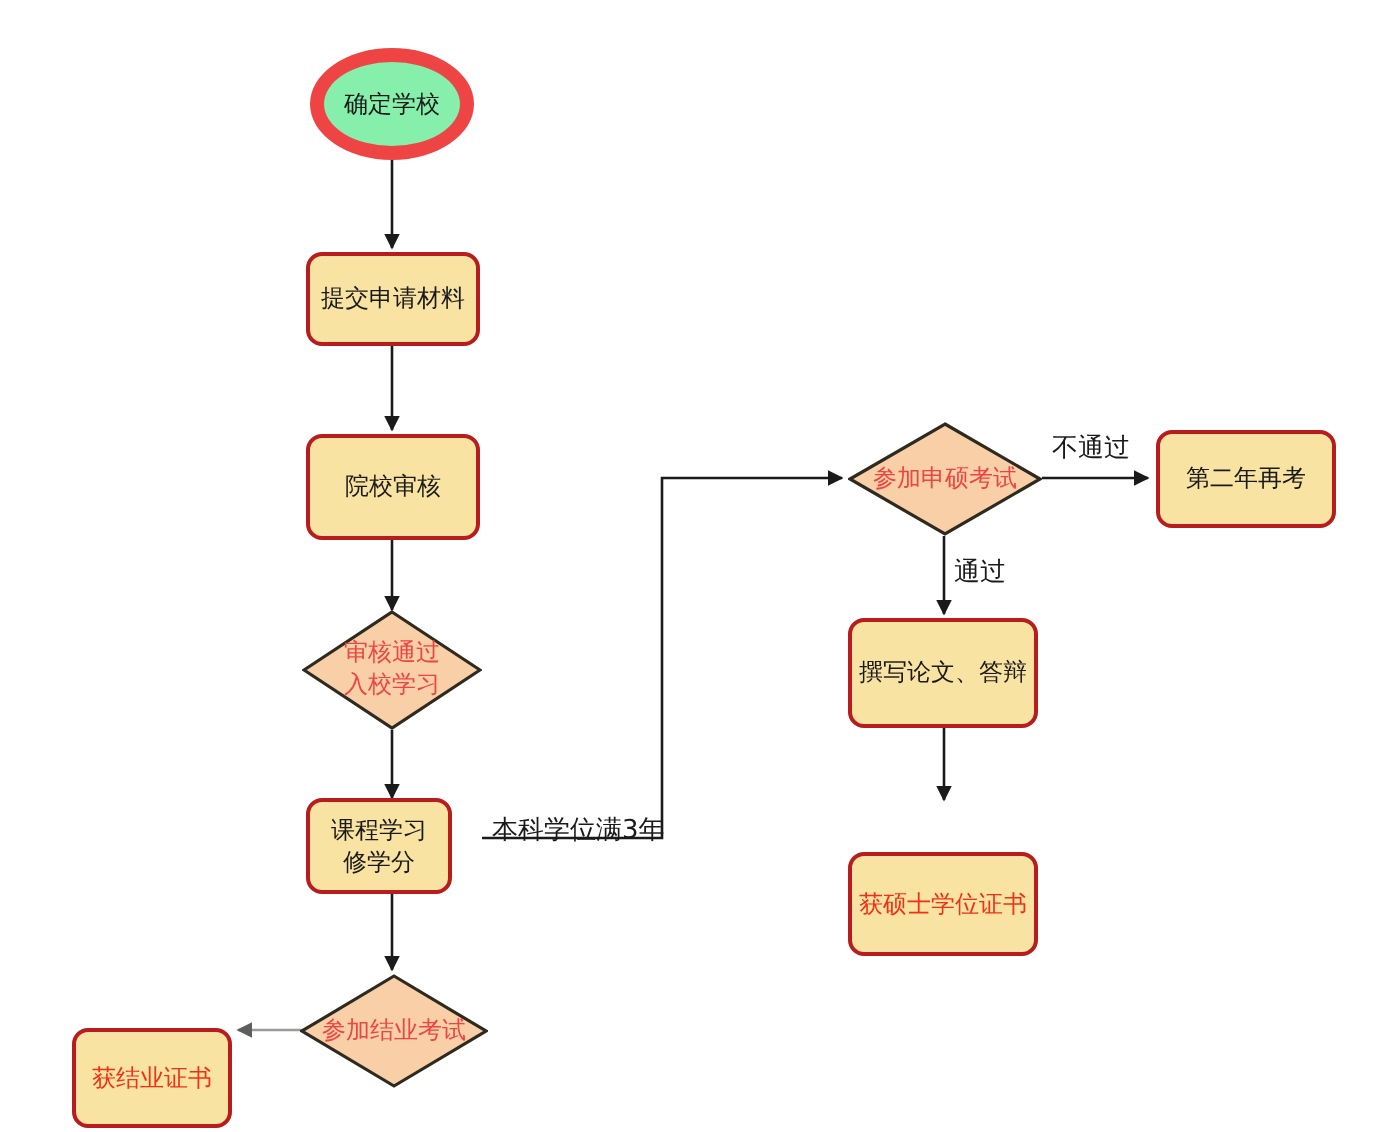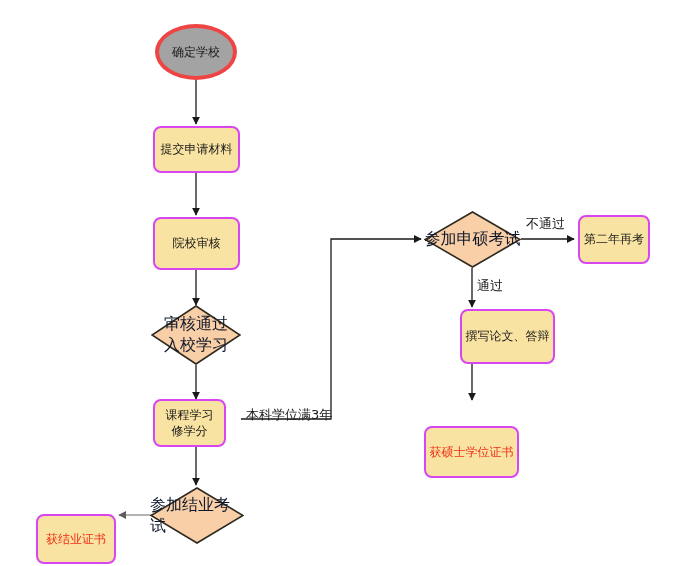--- a/index.html
+++ b/index.html
@@ -28,51 +28,51 @@
     align-items: center;
     justify-content: center;
     text-align: center;
     line-height: 1.35;
     font-size: 12px;
     color: #1a1a1a;
     z-index: 3;
     white-space: pre-line;
   }
   .node-rect {
-    border: 2px solid #d946ef;
+    border: 2px solid #b91c1c;
     border-radius: 8px;
     background: #f9e3a2;
   }
   .node-ellipse {
-    border: 4px solid #ef4444;
+    border: 7px solid #ef4444;
     border-radius: 50%;
-    background: #a3a3a3;
+    background: #86efac;
   }
   .node-diamond-wrap {
     position: absolute;
     z-index: 3;
   }
   .node-diamond-svg {
     position: absolute;
     left: 0;
     top: 0;
   }
   .node-diamond-label {
     position: absolute;
     left: 0;
     top: 0;
     width: 100%;
     height: 100%;
     display: flex;
     align-items: center;
     justify-content: center;
     text-align: left;
-    font-size: 16px;
+    font-size: 12px;
     line-height: 1.3;
-    color: #0f172a;
+    color: #ef4444;
     white-space: pre-line;
   }
   .text-red {
     color: #f03018;
     margin-top: 24px;
   }
   .edge-label {
     position: absolute;
     font-size: 13px;
     color: #1a1a1a;
@@ -137,23 +137,23 @@
 
 <div class="node node-rect text-red" style="left:36px; top:490px; width:80px; height:50px;">获结业证书</div>
 
 <div class="node-diamond-wrap" style="left:424px; top:211px; width:97px; height:57px;">
   <svg class="node-diamond-svg" width="97" height="57" viewBox="0 0 97 57" xmlns="http://www.w3.org/2000/svg">
     <polygon points="48.5,1 96,28.5 48.5,56 1,28.5" fill="#f8cfa6" stroke="#2e2a1f" stroke-width="1.6"></polygon>
   </svg>
   <div class="node-diamond-label">参加申硕考试</div>
 </div>
 
-<div class="node node-rect" style="left:578px; top:215px; width:72px; height:49px;">第二年再考</div>
+<div class="node node-rect" style="left:578px; top:215px; width:90px; height:49px;">第二年再考</div>
 
-<div class="node node-rect" style="left:424px; top:309px; width:95px; height:55px;margin-left:36px;">撰写论文、答辩</div>
+<div class="node node-rect" style="left:424px; top:309px; width:95px; height:55px;">撰写论文、答辩</div>
 
 <div class="node node-rect text-red" style="left:424px; top:402px; width:95px; height:52px;">获硕士学位证书</div>
 
 <div class="edge-label" style="left:246px; top:406px;">本科学位满3年</div>
 
 <div class="edge-label" style="left:526px; top:215px;">不通过</div>
 
 <div class="edge-label" style="left:477px; top:277px;">通过</div>
 
 </body></html>

